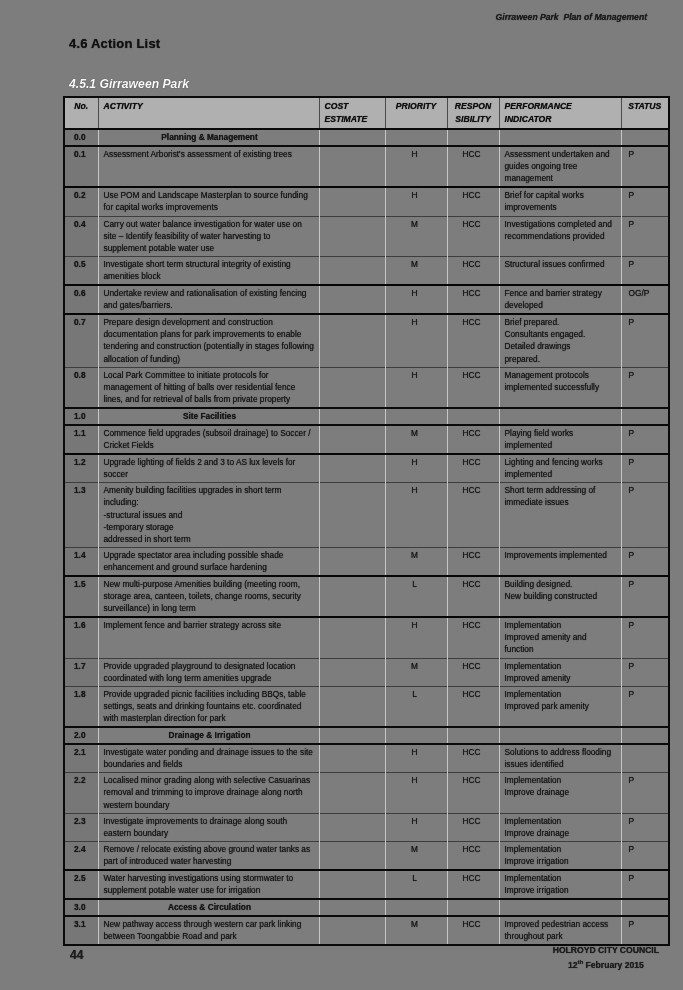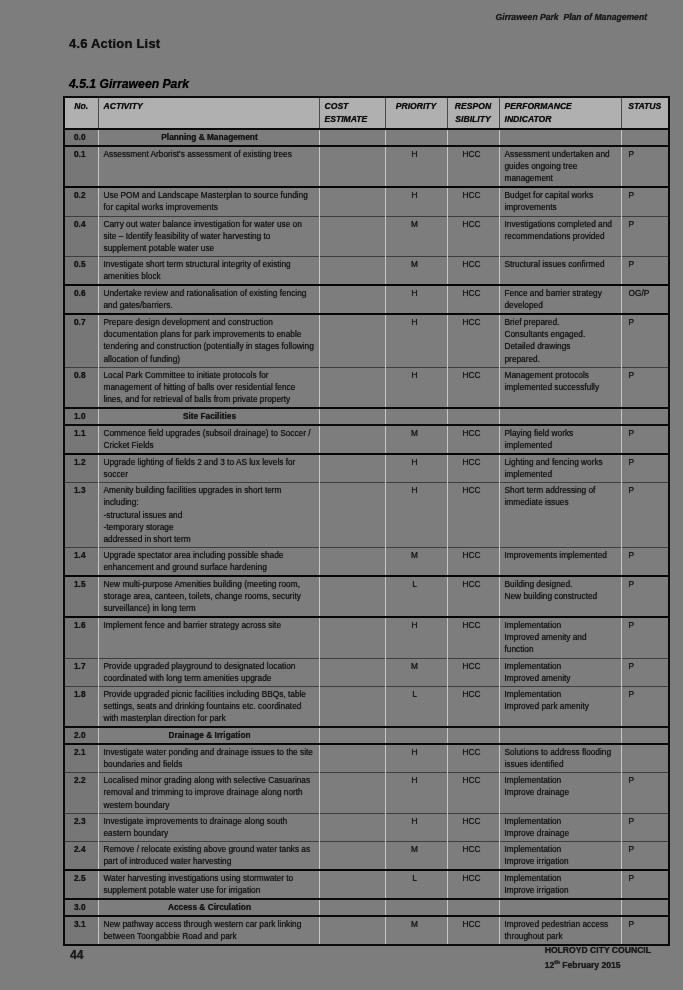--- a/index.html
+++ b/index.html
@@ -17,21 +17,21 @@
     font-size:8.6px; font-weight:bold; font-style:italic;
     white-space:pre; color:#1c1c1c;
   }
   .title{
     position:absolute; left:69px; top:36px;
     font-size:13px; font-weight:bold; color:#111;
     letter-spacing:0.2px;
   }
   .subtitle{
     position:absolute; left:69px; top:77px;
-    font-size:12.2px; font-weight:bold; font-style:italic; color:#000000;
+    font-size:12.2px; font-weight:bold; font-style:italic; color:#ffffff;
   }
   table.action{
     position:absolute; left:63px; top:96px;
     width:605px; table-layout:fixed;
     border-collapse:collapse;
     font-size:8.3px; line-height:12.1px;
     color:#161616;
   }
   table.action{ border:2px solid #0a0a0a; }
   th{
@@ -61,22 +61,22 @@
     border-bottom:2px solid #0a0a0a;
     font-weight:bold;
     text-align:center;
   }
   tr.thick td{ border-top:2.5px solid #050505; }
   .footer-left{
     position:absolute; left:70px; top:948px;
     font-size:12px; font-weight:bold; color:#1c1c1c;
   }
   .footer-right{
-    position:absolute; right:32px; top:944px;
-    font-size:8.6px; font-weight:bold; text-align:left;
+    position:absolute; right:24px; top:944px;
+    font-size:8.6px; font-weight:bold; text-align:center;
     line-height:12px; color:#1c1c1c;
   }
   sup{ font-size:6px; }
 </style>
 </head>
 <body>
 
 <div class="hdr-right page-text">Girraween Park  Plan of Management</div>
 
 <div class="title page-text">4.6 Action List</div>
@@ -124,21 +124,21 @@
         <td class="c-responsibility">HCC</td>
         <td class="c-performance">Assessment undertaken and guides ongoing tree management</td>
         <td class="c-status">P</td>
       </tr>
       <tr class="thick">
         <td class="c-no">0.2</td>
         <td class="c-activity">Use POM and Landscape Masterplan to source funding for capital works improvements</td>
         <td class="c-cost"></td>
         <td class="c-priority">H</td>
         <td class="c-responsibility">HCC</td>
-        <td class="c-performance">Budget for capital works improvements</td>
+        <td class="c-performance">Brief for capital works improvements</td>
         <td class="c-status">P</td>
       </tr>
       <tr>
         <td class="c-no">0.4</td>
         <td class="c-activity">Carry out water balance investigation for water use on site – Identify feasibility of water harvesting to supplement potable water use</td>
         <td class="c-cost"></td>
         <td class="c-priority">M</td>
         <td class="c-responsibility">HCC</td>
         <td class="c-performance">Investigations completed and recommendations provided</td>
         <td class="c-status">P</td>

